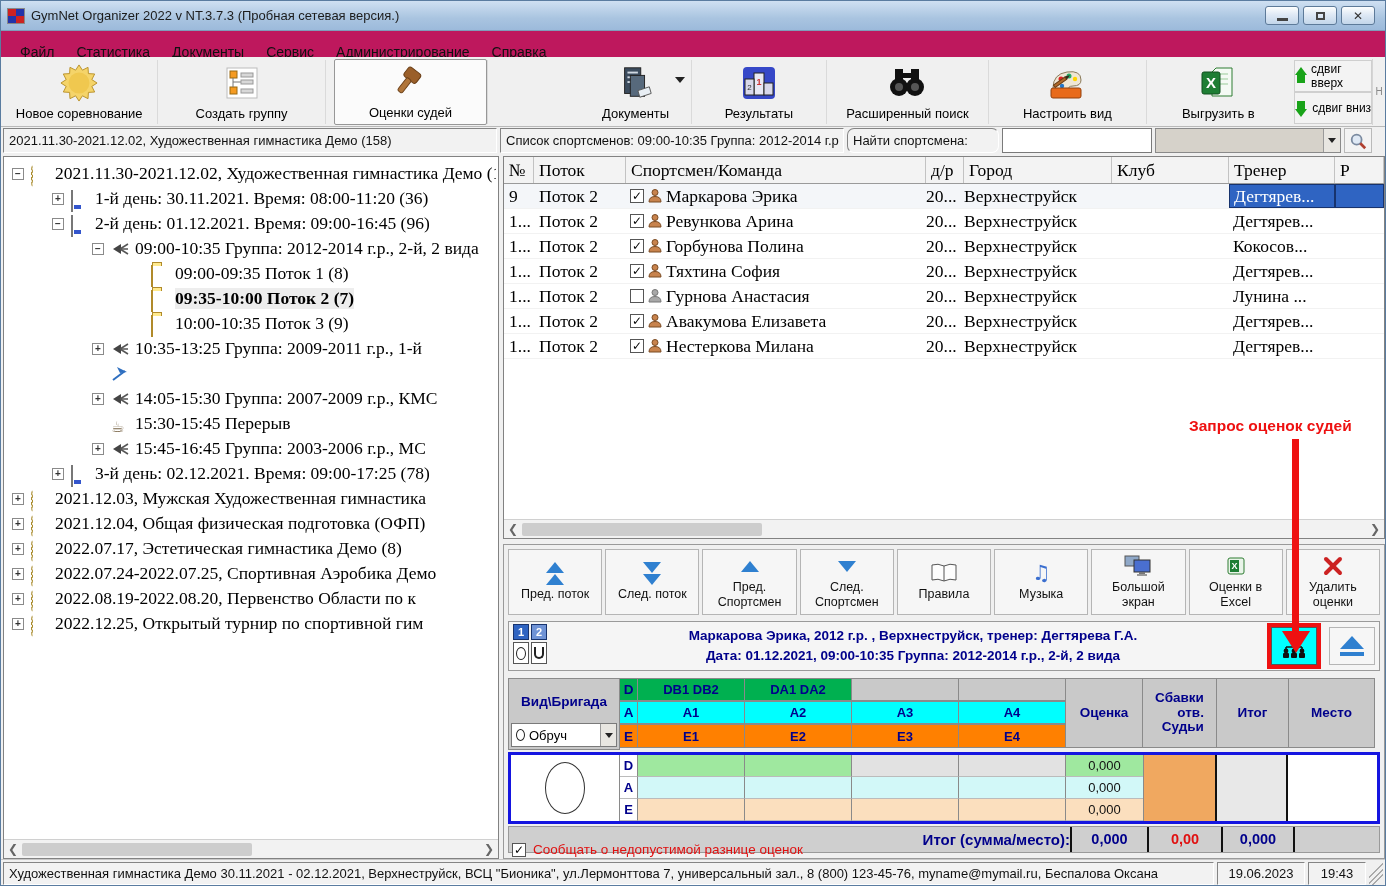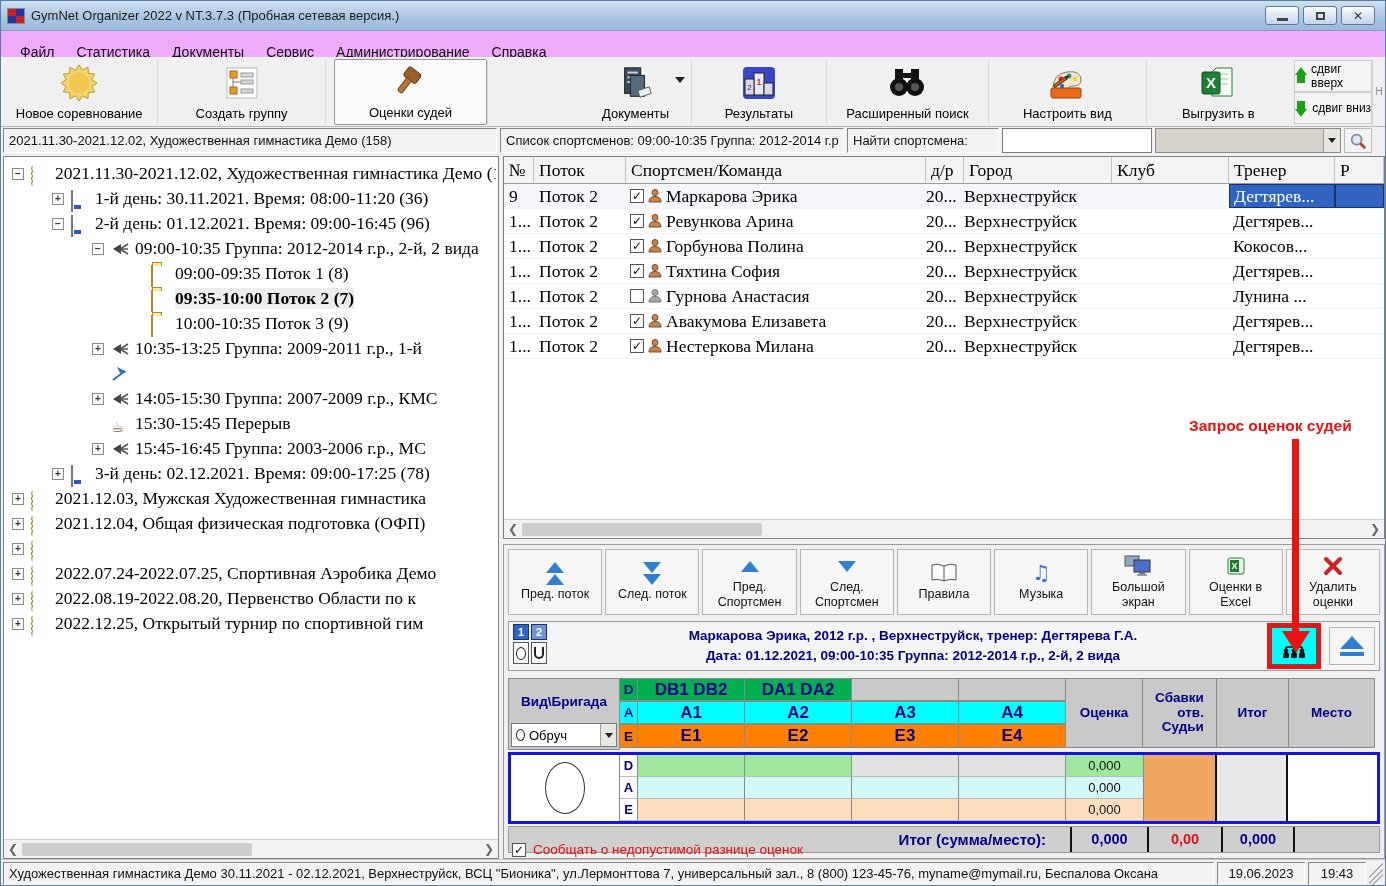--- a/index.html
+++ b/index.html
@@ -11,21 +11,21 @@
   .titlebar{position:absolute;left:0;top:0;width:100%;height:30px;background:linear-gradient(#cfe0f2,#a9c4e0 60%,#9cbadb);display:flex;align-items:center;padding:0 6px;border-bottom:1px solid #7f9db9;}
   .app-icon{width:18px;height:16px;margin-right:6px;flex:none;position:relative;background:#fff;border:1px solid #888;}
   .app-icon i{position:absolute;display:block;}
   .title-text{font-size:13px;color:#1c1c1c;}
   .win-btns{margin-left:auto;display:flex;gap:4px;padding-right:4px;}
   .winbtn{width:34px;height:19px;border:1px solid #5d7a99;border-radius:3px;background:linear-gradient(#fdfefe,#dfe9f5 45%,#c3d6ea);display:flex;align-items:center;justify-content:center;font-size:12px;color:#333;}
   .winbtn .bar{width:11px;height:3px;background:#444;margin-top:7px;}
   .winbtn .box{width:9px;height:8px;border:2px solid #444;}
 
   
-  .menubar{position:absolute;left:0;top:30px;width:100%;height:43px;background:#f0abfc;display:flex;align-items:center;padding-left:8px;border-bottom:1px solid #e0e0e0;}
+  .menubar{position:absolute;left:0;top:30px;width:100%;height:43px;background:#be185d;display:flex;align-items:center;padding-left:8px;border-bottom:1px solid #e0e0e0;}
   .menu-item{padding:0 11px;font-size:14px;color:#111;}
 
   
   .toolbar{position:absolute;left:0;top:56px;width:100%;height:70px;background:#f0f0f0;border-bottom:1px solid #b9b9b9;display:flex;align-items:center;}
   .tbtn{height:66px;display:flex;flex-direction:column;align-items:center;justify-content:flex-end;padding:3px 6px 4px;font-size:13px;color:#000;gap:3px;}
   .tbtn .ticon{height:40px;display:flex;align-items:center;justify-content:center;}
   .tbtn.pressed{border:1px solid #979797;background:#fbfbfb;border-radius:2px;}
   .tsep{width:1px;height:64px;background:#dadada;flex:none;}
   .drop-arrow{width:0;height:0;border-left:5px solid transparent;border-right:5px solid transparent;border-top:6px solid #222;margin-left:6px;align-self:center;}
   .shift-col{display:flex;flex-direction:column;margin-left:4px;}
@@ -36,21 +36,21 @@
   .garrow.up b{top:-2px;border-bottom:8px solid #19a319;}
   .garrow.down i{top:0;}
   .garrow.down b{bottom:-2px;border-top:8px solid #19a319;}
   .side-strip{margin-left:auto;width:13px;height:66px;font-size:10px;color:#888;display:flex;align-items:center;justify-content:center;border-left:1px solid #d5d5d5;}
 
   
   .subheader{position:absolute;left:0;top:126px;width:100%;height:27px;display:flex;align-items:stretch;background:#f0f0f0;padding:1px 2px;gap:3px;}
   .sunken{border:1px solid;border-color:#848484 #ffffff #ffffff #848484;background:#f2f2f2;display:flex;align-items:center;padding:0 5px;font-size:13px;color:#111;white-space:nowrap;overflow:hidden;}
   .sh-comp{width:494px;flex:none;}
   .sh-list{width:344px;flex:none;}
-  .sh-find{width:152px;flex:none;}
+  .sh-find{width:152px;flex:none;border-radius:7px;}
   .sh-input{width:150px;flex:none;border:1px solid #7a7a7a;background:#fff;font:13px "Liberation Sans",sans-serif;padding:0 4px;}
   .sh-combo{width:186px;flex:none;border:1px solid #8a8a8a;background:#d6d2ca;display:flex;align-items:center;}
   .sh-combo .cbtn{margin-left:auto;width:17px;height:100%;background:#e8e6e1;border-left:1px solid #9a9a9a;display:flex;align-items:center;justify-content:center;}
   .sh-combo .cbtn b{width:0;height:0;border-left:4px solid transparent;border-right:4px solid transparent;border-top:5px solid #222;}
   .sh-search{width:28px;flex:none;border:1px solid #b9b9b9;background:#f3f3f3;display:flex;align-items:center;justify-content:center;}
 
   
   .tree-panel{position:absolute;left:2px;top:155px;width:496px;height:703px;background:#fff;border:1px solid #828282;overflow:hidden;}
   .tree-inner{position:absolute;left:2px;top:4px;right:2px;bottom:20px;overflow:hidden;}
   .trow{height:25px;display:flex;align-items:center;font-family:"Liberation Serif",serif;font-size:17.5px;color:#000;white-space:nowrap;}
@@ -120,21 +120,21 @@
   .col-view{width:112px;flex:none;display:flex;flex-direction:column;border:1px solid #8a8a8a;background:#c9c9c9;}
   .view-label{height:44px;display:flex;align-items:center;justify-content:center;color:#00008b;font-weight:bold;font-size:13.5px;}
   .view-combo{height:24px;margin:0 2px 2px;background:#fff;border:1px solid #7a7a7a;display:flex;align-items:center;font-size:13px;padding-left:4px;gap:4px;}
   .view-combo .hoopg{width:9px;height:12px;border:1.5px solid #222;border-radius:50%;flex:none;}
   .view-combo .cbtn{margin-left:auto;width:16px;height:100%;background:#e8e6e1;border-left:1px solid #9a9a9a;display:flex;align-items:center;justify-content:center;}
   .view-combo .cbtn b{width:0;height:0;border-left:4px solid transparent;border-right:4px solid transparent;border-top:5px solid #222;}
   .mid-col{width:446px;flex:none;display:flex;flex-direction:column;}
   .srow{display:flex;height:23px;}
   .srow:last-child{height:24px;}
   .lcell{width:18px;flex:none;display:flex;align-items:center;justify-content:center;font-weight:bold;font-size:13.5px;color:#00008b;border:1px solid #8a8a8a;border-left:none;}
-  .jcell{width:107px;flex:none;display:flex;align-items:center;justify-content:center;font-weight:bold;font-size:17px;color:#00008b;border:1px solid #8a8a8a;border-left:none;}
+  .jcell{width:107px;flex:none;display:flex;align-items:center;justify-content:center;font-weight:bold;font-size:13px;color:#00008b;border:1px solid #8a8a8a;border-left:none;}
   .bg-green{background:#00b050;}
   .bg-cyan{background:#00ffff;}
   .bg-orange{background:#ff8000;}
   .bg-gray{background:#c9c9c9;}
   .tallcell{flex:none;display:flex;align-items:center;justify-content:center;text-align:center;font-weight:bold;font-size:13.5px;color:#00008b;background:#c9c9c9;border:1px solid #8a8a8a;border-left:none;line-height:1.1;}
   .w-score{width:77px;}.w-ded{width:74px;}.w-tot{width:72px;}.w-place{width:86px;text-align:center;}
 
   .sg-data{display:flex;border:3px solid #1515e0;margin-top:2px;background:#fff;}
   .hoop-cell{width:109px;flex:none;background:#fff;display:flex;align-items:center;justify-content:center;border-right:1px solid #8a8a8a;}
   .hoop-cell .hoop{width:40px;height:52px;border:1.5px solid #333;border-radius:50%;}
@@ -144,21 +144,21 @@
   .dcell{width:107px;flex:none;border-right:1px solid #8a8a8a;border-bottom:1px solid #bbb;}
   .vcell{width:77px;flex:none;display:flex;align-items:center;justify-content:center;font-size:13px;color:#111;border-bottom:1px solid #bbb;}
   .lg{background:#9fe89f;}
   .lc{background:#d2f8f8;}
   .lo{background:#fbdfbe;}
   .ded-cell{width:74px;flex:none;background:#f0a860;border-left:1px solid #8a8a8a;border-right:2px solid #111;}
   .tot-cell{width:71px;flex:none;background:#e8e8e8;border-right:2px solid #111;}
   .place-cell{flex:1;background:#fff;}
 
   .sg-total{display:flex;height:27px;margin-top:2px;background:#cfcfcf;border:1px solid #9a9a9a;align-items:center;}
-  .tot-label{flex:1;text-align:right;color:#00008b;font-weight:bold;font-size:15px;padding-right:24px;}
+  .tot-label{flex:1;text-align:right;color:#00008b;font-weight:bold;font-size:15px;padding-right:0;}
   .tot-val{width:77px;flex:none;text-align:center;font-weight:bold;font-size:14.5px;color:#00008b;border-left:2px solid #111;line-height:25px;}
   .tot-val.red{color:#e01010;width:74px;}
   .tot-val.w72{width:72px;}
   .tot-place{width:86px;flex:none;border-left:2px solid #111;height:100%;}
 
   .warn-row{position:absolute;left:8px;top:297px;display:flex;align-items:center;gap:7px;font-size:13.5px;color:#e01010;}
 
   
   .statusbar{position:absolute;left:0;top:858px;width:100%;height:28px;background:#f0f0f0;border-top:1px solid #c8c8c8;display:flex;align-items:stretch;padding:2px;gap:3px;}
   .sb-info{flex:1;overflow:hidden;}
@@ -452,20 +452,21 @@
           <span class="tlabel">2021.12.03, Мужская Художественная гимнастика</span>
         </div>
       <div class="trow lv0">
           <span class="expander">+</span>
           <span class="ticn"><span class="icn-ball"></span></span>
           <span class="tlabel">2021.12.04, Общая физическая подготовка (ОФП)</span>
         </div>
       <div class="trow lv0">
           <span class="expander">+</span>
           <span class="ticn"><span class="icn-ball"></span></span>
+          <span class="tlabel">2022.07.17, Эстетическая гимнастика Демо (8)</span>
         </div>
       <div class="trow lv0">
           <span class="expander">+</span>
           <span class="ticn"><span class="icn-ball"></span></span>
           <span class="tlabel">2022.07.24-2022.07.25, Спортивная Аэробика Демо</span>
         </div>
       <div class="trow lv0">
           <span class="expander">+</span>
           <span class="ticn"><span class="icn-ball"></span></span>
           <span class="tlabel">2022.08.19-2022.08.20, Первенство Области по к</span>

